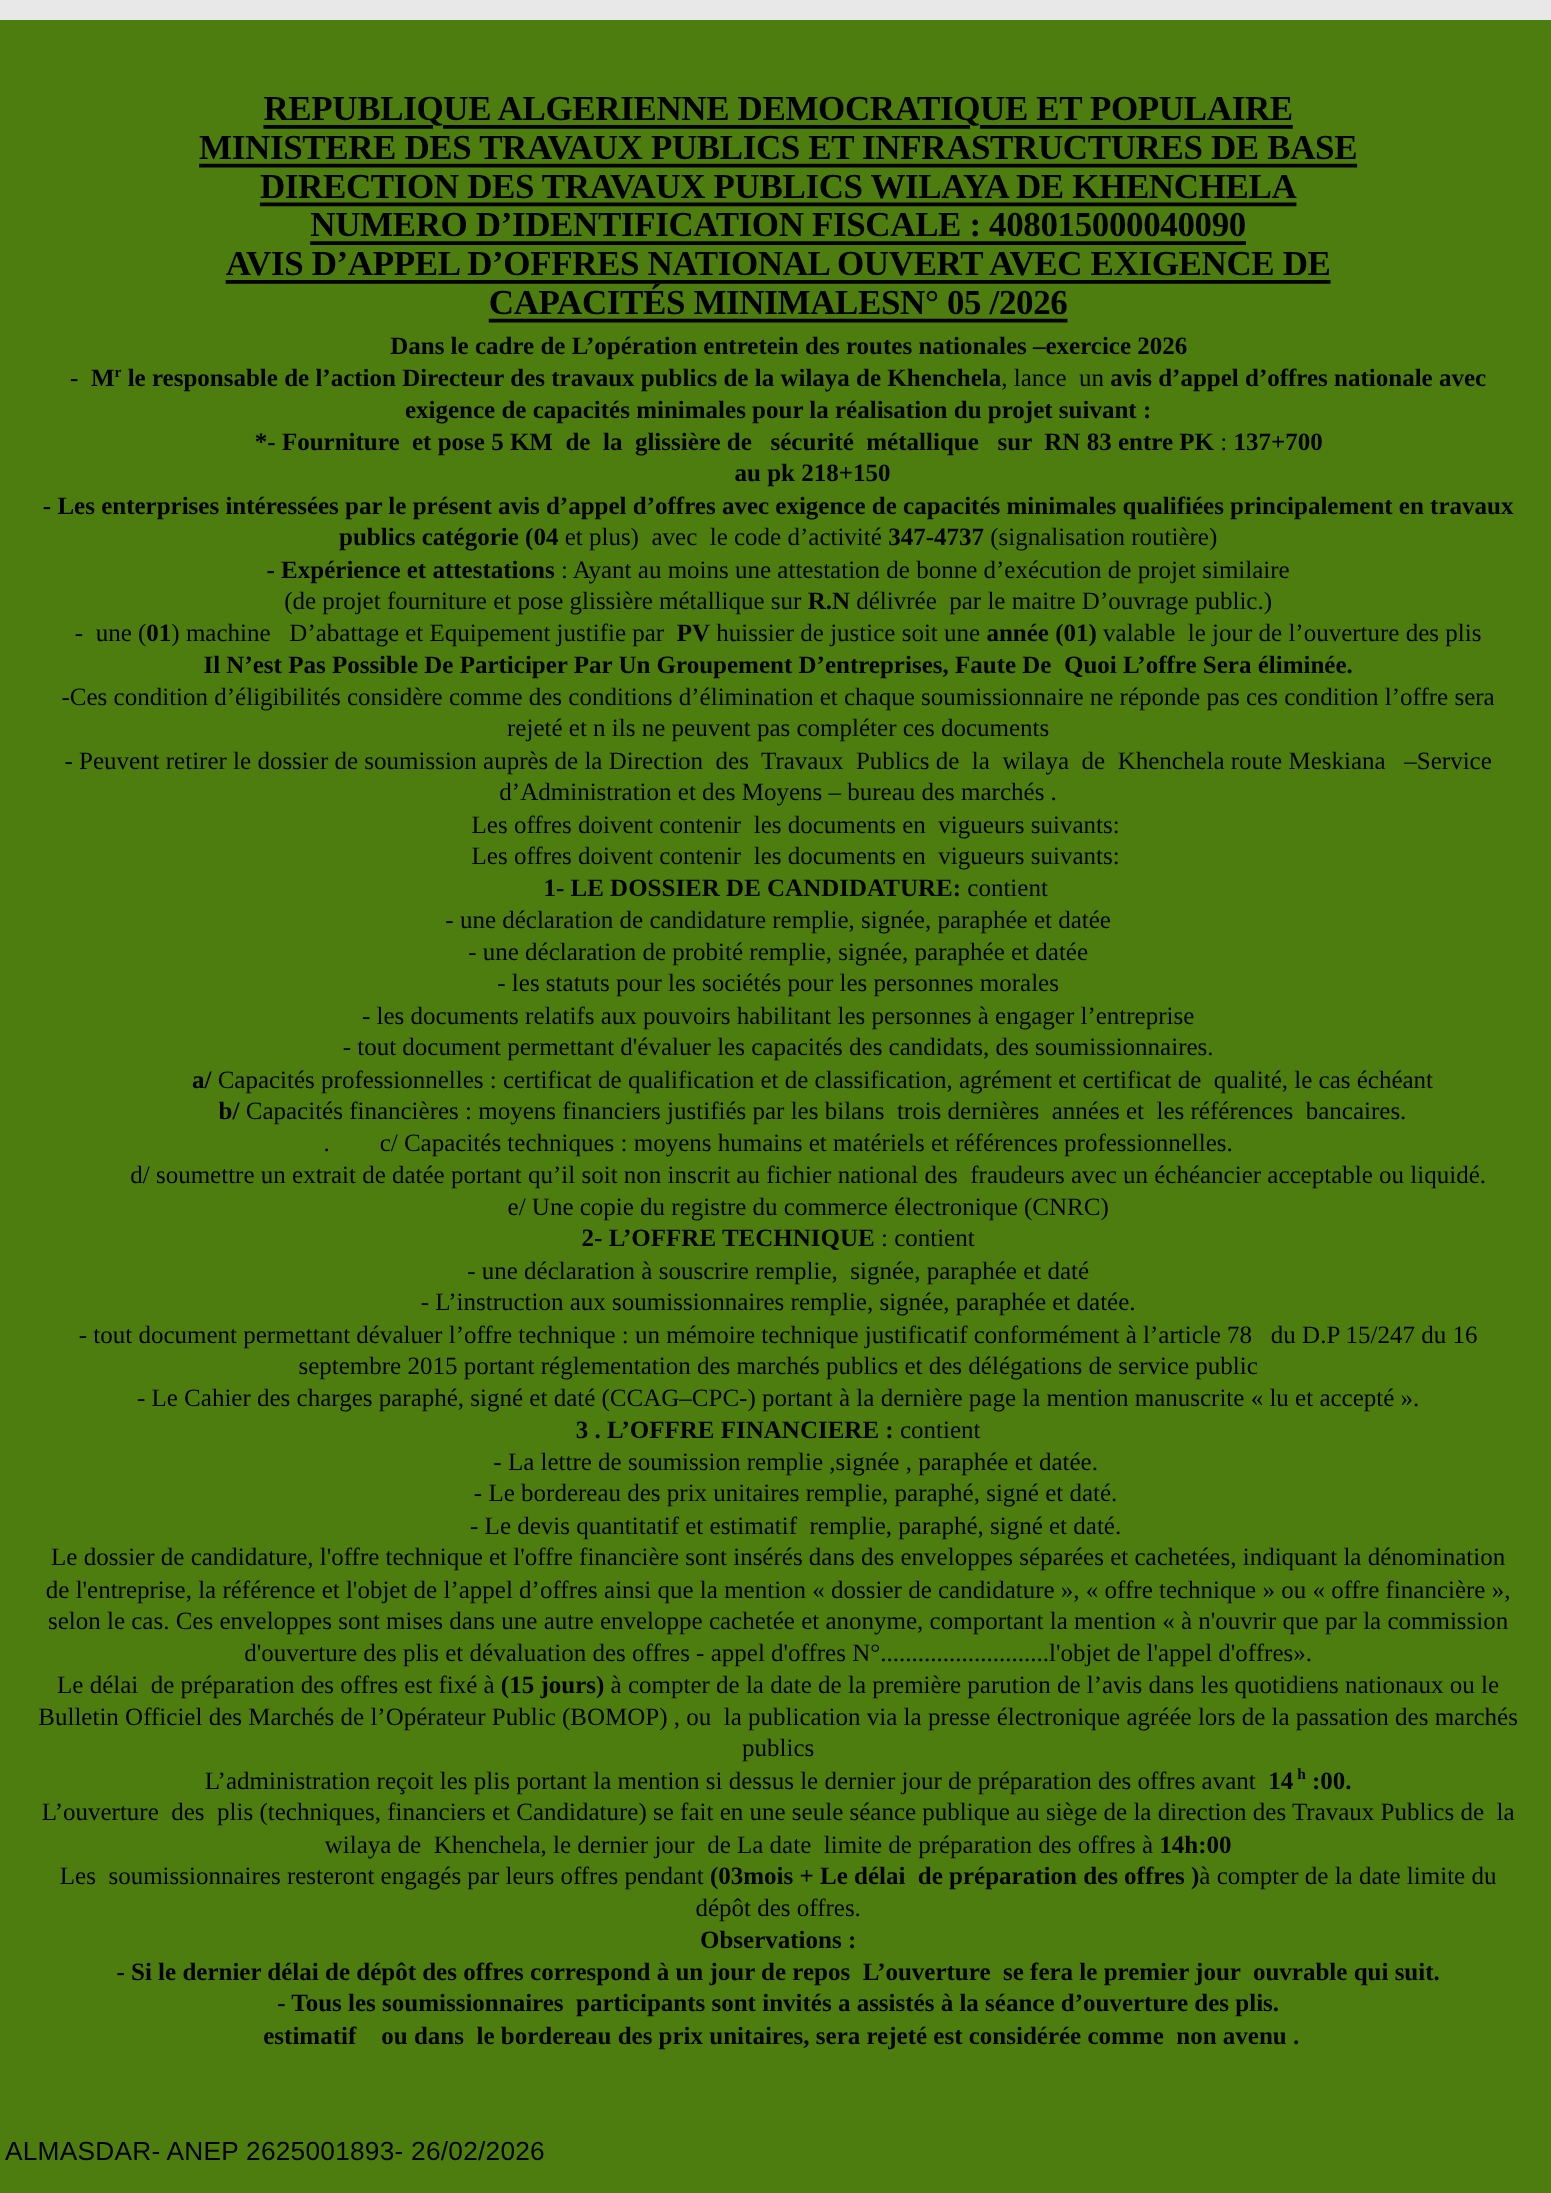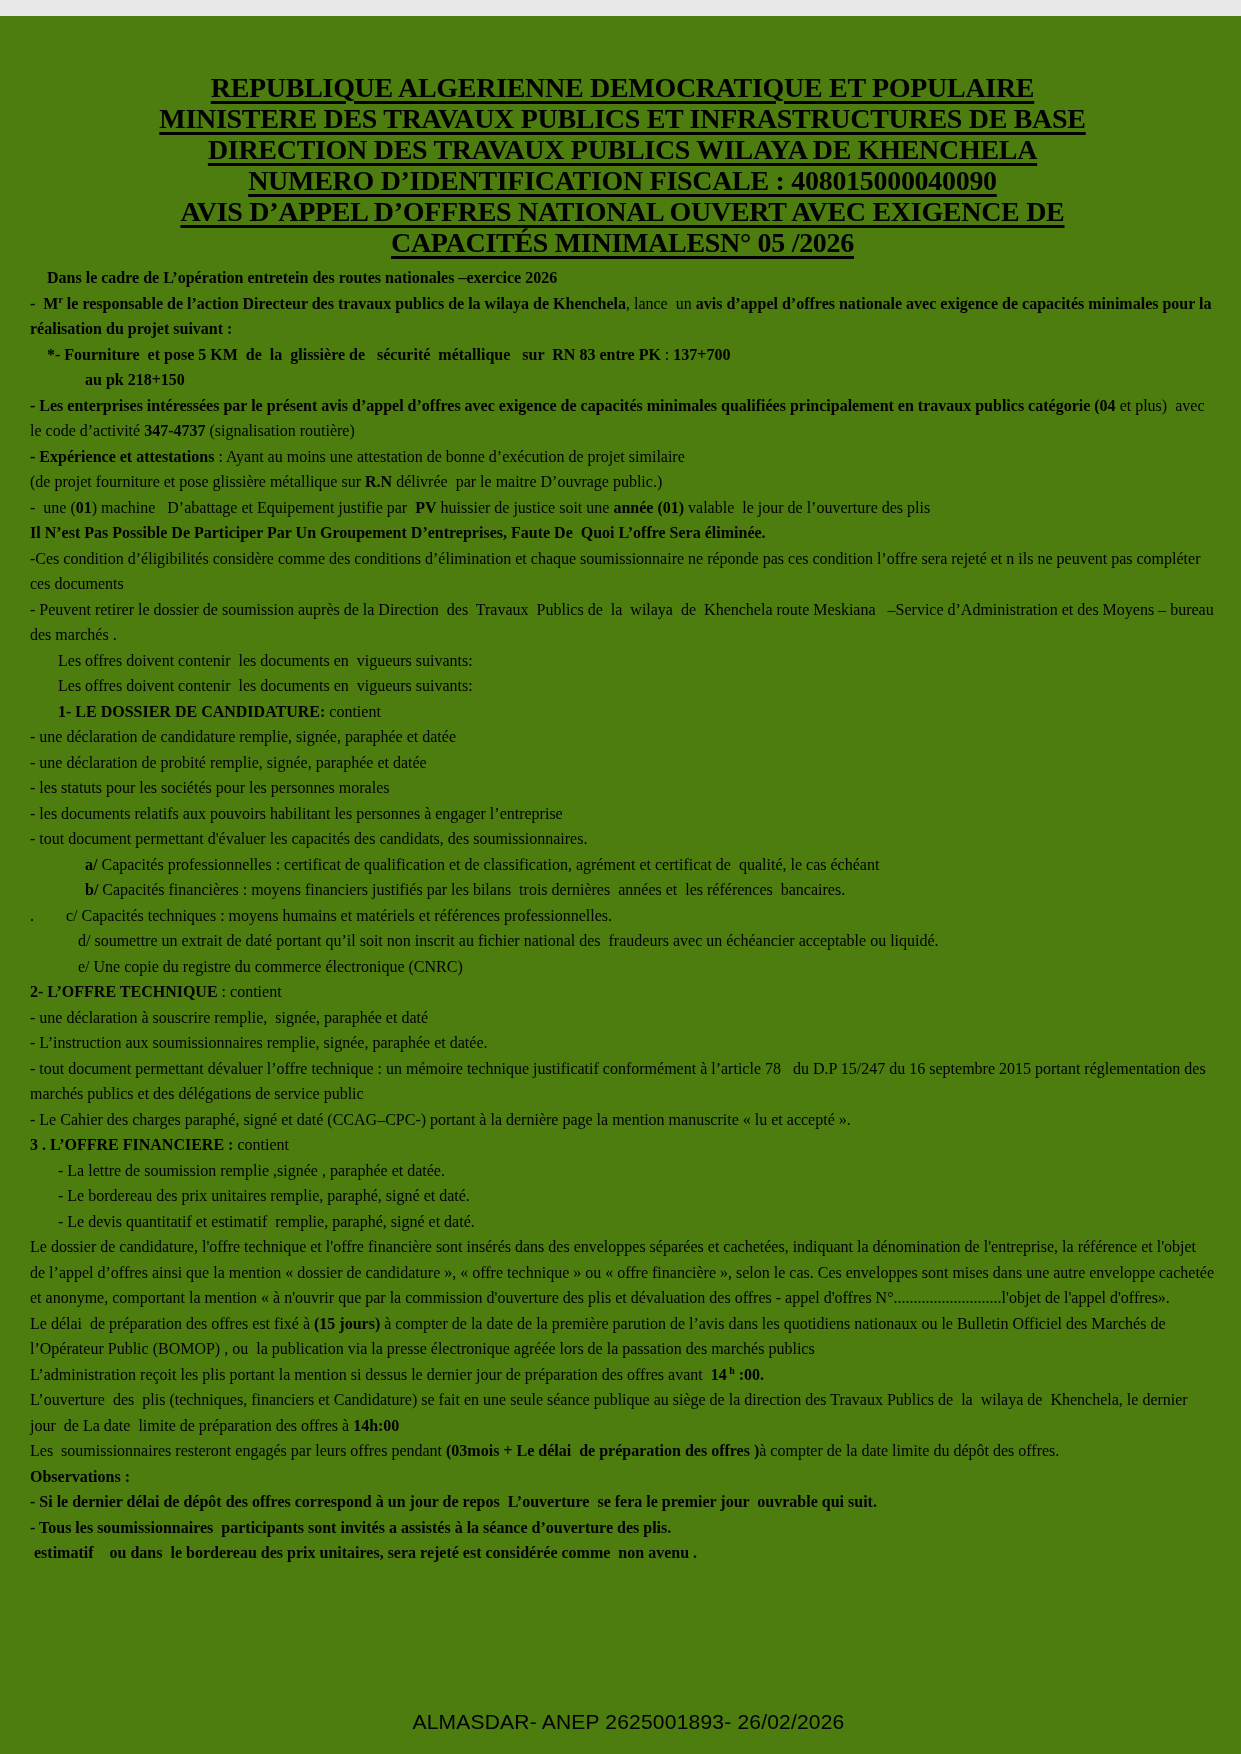--- a/index.html
+++ b/index.html
@@ -30,44 +30,44 @@
   .hline span {
     text-decoration: underline;
     text-decoration-thickness: 2.5px;
     text-underline-offset: 4px;
   }
   .body-block {
     margin-top: 7px;
   }
   .para {
     margin: 0;
-    font-size: 16px;
+    font-size: 20px;
     line-height: 25.5px;
     white-space: pre-wrap;
-    text-align: left;
+    text-align: center;
   }
   .para .b { font-weight: bold; }
   .para .u {
     text-decoration-thickness: 2px;
     text-underline-offset: 3px;
   }
   .para sup {
     font-size: 0.62em;
     line-height: 0;
   }
   .ind1  { padding-left: 17px; }
   .ind15 { padding-left: 28px; }
   .ind2  { padding-left: 55px; }
   .ind2b { padding-left: 48px; }
   .footer {
     position: absolute;
-    left: 16px;
+    left: 4px;
     right: 0;
     bottom: 36px;
-    text-align: center;
+    text-align: left;
     font-family: "Liberation Sans", "DejaVu Sans", sans-serif;
     font-size: 21px;
     letter-spacing: 0.2px;
   }
 </style>
 </head>
 <body>
 
 <div class="page">
   <div class="doc">
@@ -95,21 +95,21 @@
         <p class="para ind15"><span>Les offres doivent contenir  les documents en  vigueurs suivants:</span></p>
         <p class="para ind15"><span class="b">1- LE DOSSIER DE CANDIDATURE:</span><span> contient</span></p>
         <p class="para"><span>- une déclaration de candidature remplie, signée, paraphée et datée</span></p>
         <p class="para"><span>- une déclaration de probité remplie, signée, paraphée et datée</span></p>
         <p class="para"><span>- les statuts pour les sociétés pour les personnes morales</span></p>
         <p class="para"><span>- les documents relatifs aux pouvoirs habilitant les personnes à engager l’entreprise</span></p>
         <p class="para"><span>- tout document permettant d'évaluer les capacités des candidats, des soumissionnaires.</span></p>
         <p class="para ind2"><span class="b">a/</span><span> Capacités professionnelles : certificat de qualification et de classification, agrément et certificat de  qualité, le cas échéant</span></p>
         <p class="para ind2"><span class="b">b/</span><span> Capacités financières : moyens financiers justifiés par les bilans  trois dernières  années et  les références  bancaires.</span></p>
         <p class="para"><span>.        c/ Capacités techniques : moyens humains et matériels et références professionnelles.</span></p>
-        <p class="para ind2b"><span>d/ soumettre un extrait de daté portant qu’il soit non inscrit au fichier national des  fraudeurs avec un échéancier acceptable ou liquidé.</span></p>
+        <p class="para ind2b"><span>d/ soumettre un extrait de datée portant qu’il soit non inscrit au fichier national des  fraudeurs avec un échéancier acceptable ou liquidé.</span></p>
         <p class="para ind2b"><span>e/ Une copie du registre du commerce électronique (CNRC)</span></p>
         <p class="para"><span class="b">2- L’OFFRE TECHNIQUE</span><span> : contient</span></p>
         <p class="para"><span>- une déclaration à souscrire remplie,  signée, paraphée et daté</span></p>
         <p class="para"><span>- L’instruction aux soumissionnaires remplie, signée, paraphée et datée.</span></p>
         <p class="para"><span>- tout document permettant dévaluer l’offre technique : un mémoire technique justificatif conformément à l’article 78   du D.P 15/247 du 16 septembre 2015 portant réglementation des marchés publics et des délégations de service public</span></p>
         <p class="para"><span>- Le Cahier des charges paraphé, signé et daté (CCAG–CPC-) portant à la dernière page la mention manuscrite « lu et accepté ».</span></p>
         <p class="para"><span class="b">3 . L’OFFRE FINANCIERE :</span><span> contient</span></p>
         <p class="para ind15"><span>- La lettre de soumission remplie ,signée , paraphée et datée.</span></p>
         <p class="para ind15"><span>- Le bordereau des prix unitaires remplie, paraphé, signé et daté.</span></p>
         <p class="para ind15"><span>- Le devis quantitatif et estimatif  remplie, paraphé, signé et daté.</span></p>

